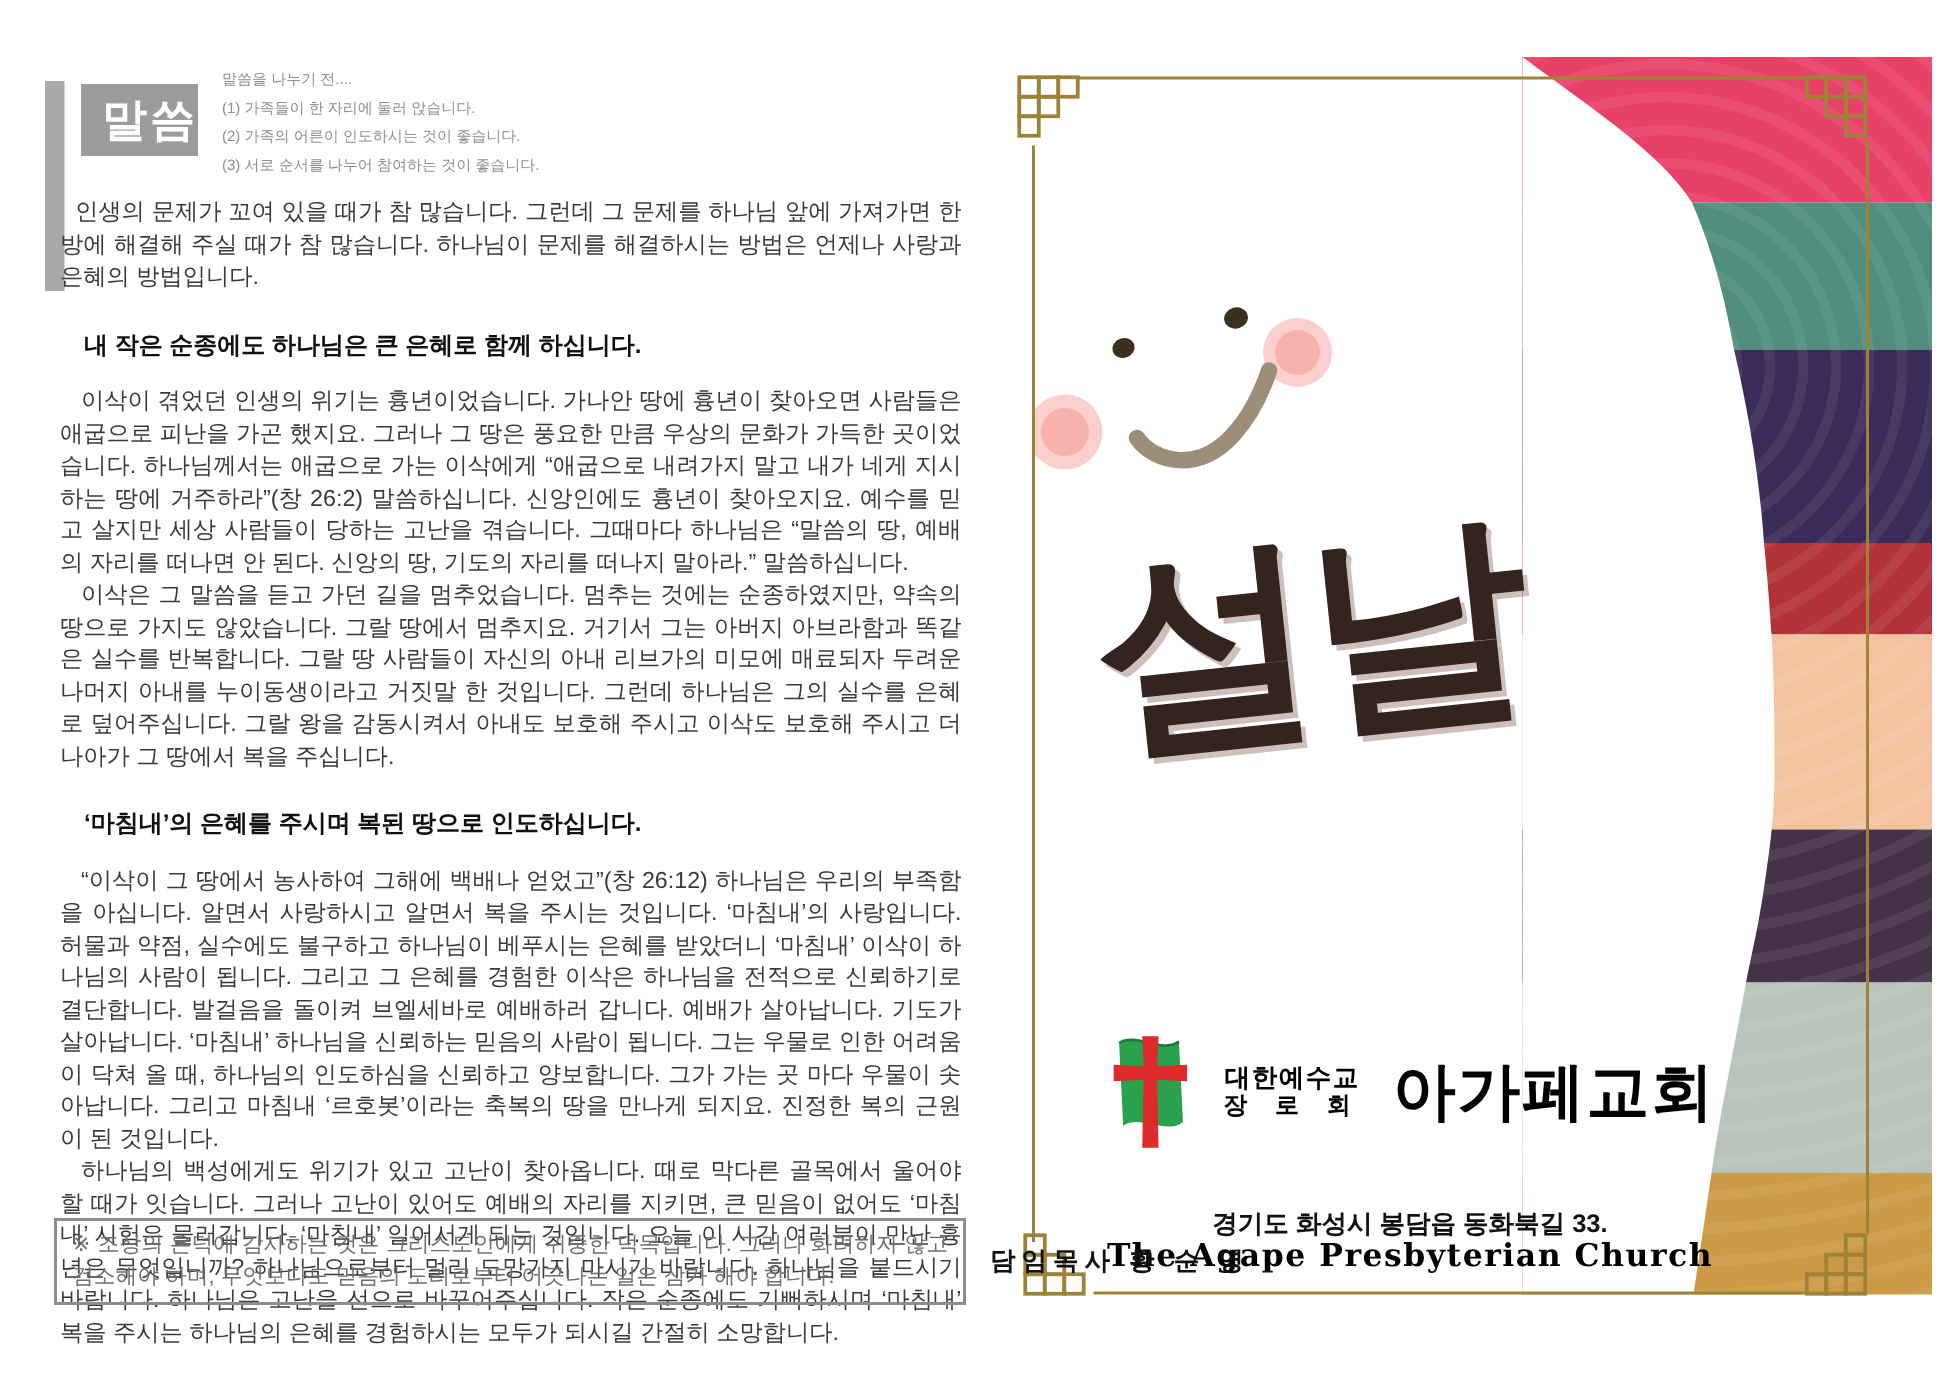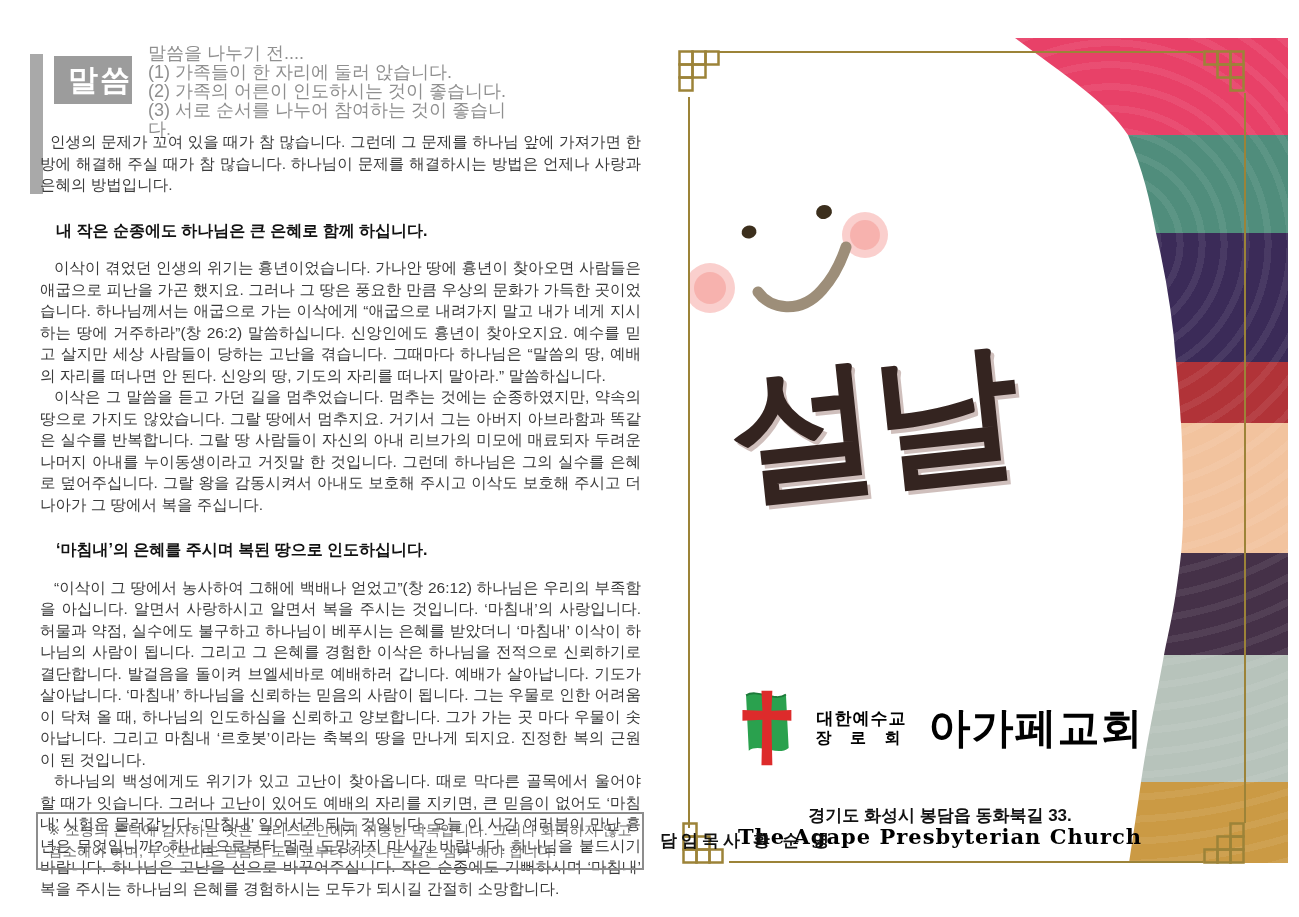--- a/index.html
+++ b/index.html
@@ -8,21 +8,21 @@
     font-family:"Liberation Sans","DejaVu Sans",sans-serif;overflow:hidden;
   }
   
   .page-left{position:absolute;left:0;top:0;width:660px;height:917px;}
   .gray-bar{position:absolute;left:30px;top:54px;width:13px;height:140px;background:#a9a9a9;}
   .malsseum-box{
     position:absolute;left:54px;top:56px;width:78px;height:48px;background:#9c9c9c;
     color:#ffffff;font-weight:bold;font-size:30px;letter-spacing:2px;
     display:flex;align-items:center;justify-content:flex-end;
   }
-  .pre-notes{position:absolute;left:148px;top:44px;width:360px;color:#8f8f8f;font-size:18px;line-height:19px;}
+  .pre-notes{position:absolute;left:148px;top:44px;width:360px;color:#8f8f8f;font-size:10px;line-height:19px;}
   .left-main{position:absolute;left:40px;top:131px;width:601px;color:#3a3a3a;font-size:15.5px;line-height:21.5px;text-align:justify;}
   .intro-par{margin:0 0 22px 0;text-indent:10px;}
   .section{margin-top:24px;}
   .section h3{margin:16px;font-size:16px;line-height:21.5px;color:#111;}
   .section p{margin:0;text-indent:14px;}
   .notice-box{
     position:absolute;left:36px;top:812px;width:584px;border:2px solid #8d8d8d;
     padding:6px 10px;color:#6f6f6f;font-size:14.5px;line-height:21px;text-align:justify;
   }
   

